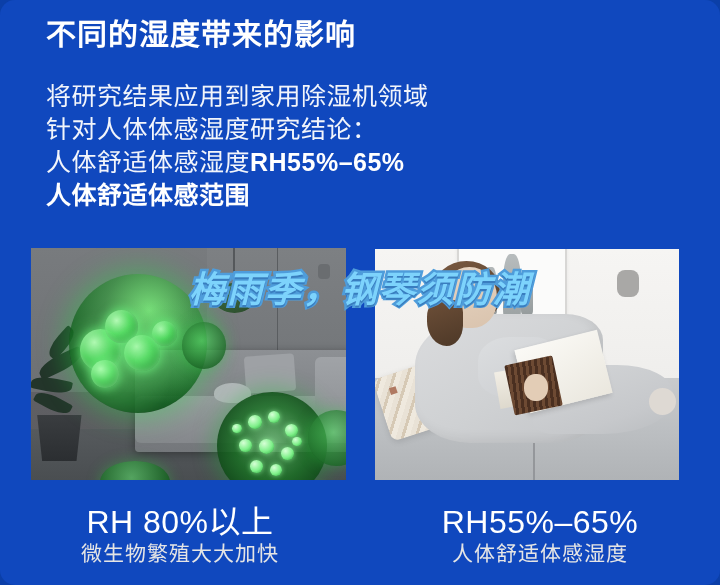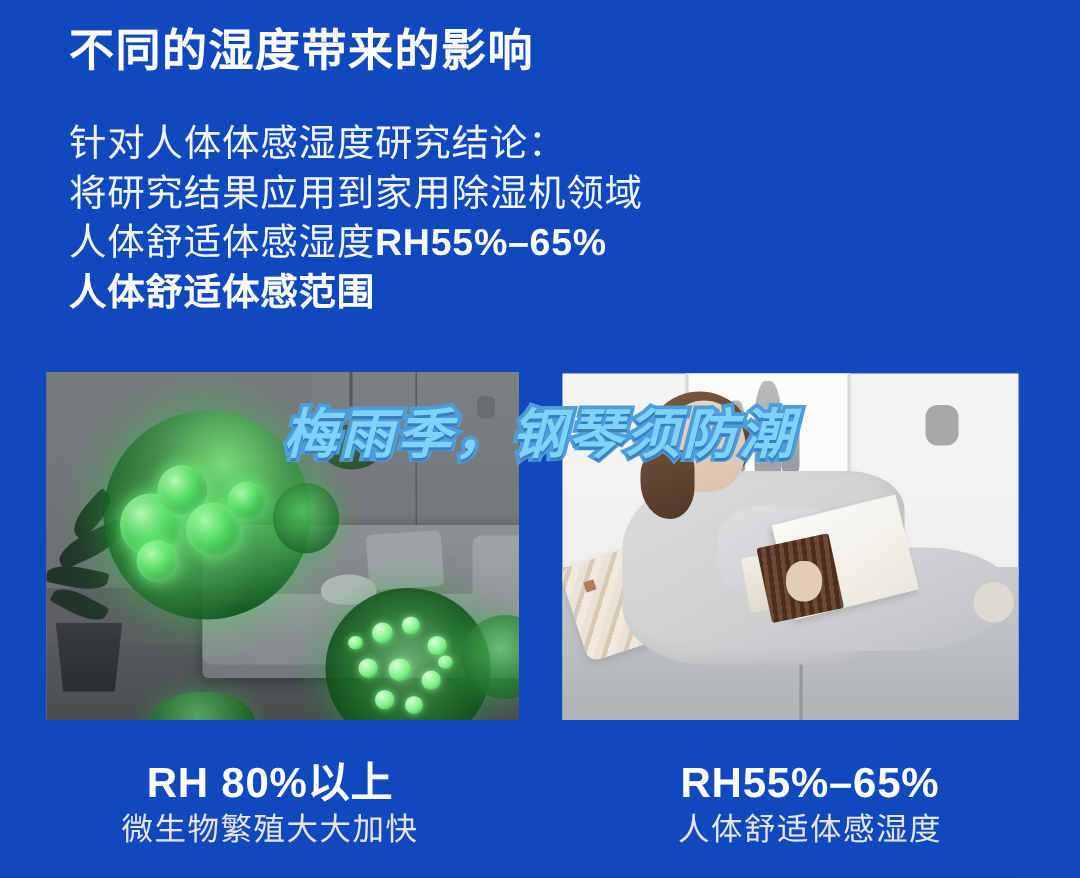--- a/index.html
+++ b/index.html
@@ -8,20 +8,21 @@
     padding: 0;
     background: #0b3fa8;
   }
   #stage {
     position: relative;
     width: 720px;
     height: 585px;
     background: #1048be;
     overflow: hidden;
     font-family: "Liberation Sans", "DejaVu Sans", sans-serif;
+    border-radius: 15px;
     -webkit-font-smoothing: antialiased;
   }
 
   
   .headline {
     position: absolute;
     left: 46px;
     top: 16px;
     font-size: 30px;
     line-height: 38px;
@@ -371,23 +372,23 @@
     position: absolute;
     top: 505px;
     width: 50%;
     text-align: center;
     color: #ffffff;
   }
   #caption-left { left: 0; }
   #caption-right { left: 50%; }
   .caption .big {
     display: block;
-    font-size: 28px;
+    font-size: 32px;
     line-height: 34px;
-    font-weight: 700;
+    font-weight: 400;
     letter-spacing: 0.5px;
     white-space: nowrap;
   }
   .caption .small {
     display: block;
     font-size: 21px;
     line-height: 30px;
     font-weight: 400;
     color: #e5e5e5;
     letter-spacing: 1px;
@@ -395,22 +396,22 @@
   }
 </style>
 </head>
 <body>
 
 <div id="stage">
 
   <div class="headline">不同的湿度带来的影响</div>
 
   <div class="body-block">
+    <div class="body-line">将研究结果应用到家用除湿机领域</div>
     <div class="body-line">针对人体体感湿度研究结论：</div>
-    <div class="body-line">将研究结果应用到家用除湿机领域</div>
     <div class="body-line"><span>人体舒适体感湿度</span><b>RH55%–65%</b></div>
     <div class="body-line bold">人体舒适体感范围</div>
   </div>
 
   <div class="photo" id="photo-left">
     <div class="room-left">
       <div class="wall-panelA"></div>
       <div class="wall-panelB"></div>
       <div class="wall-seam"></div>
       <div class="wall-dot"></div>

